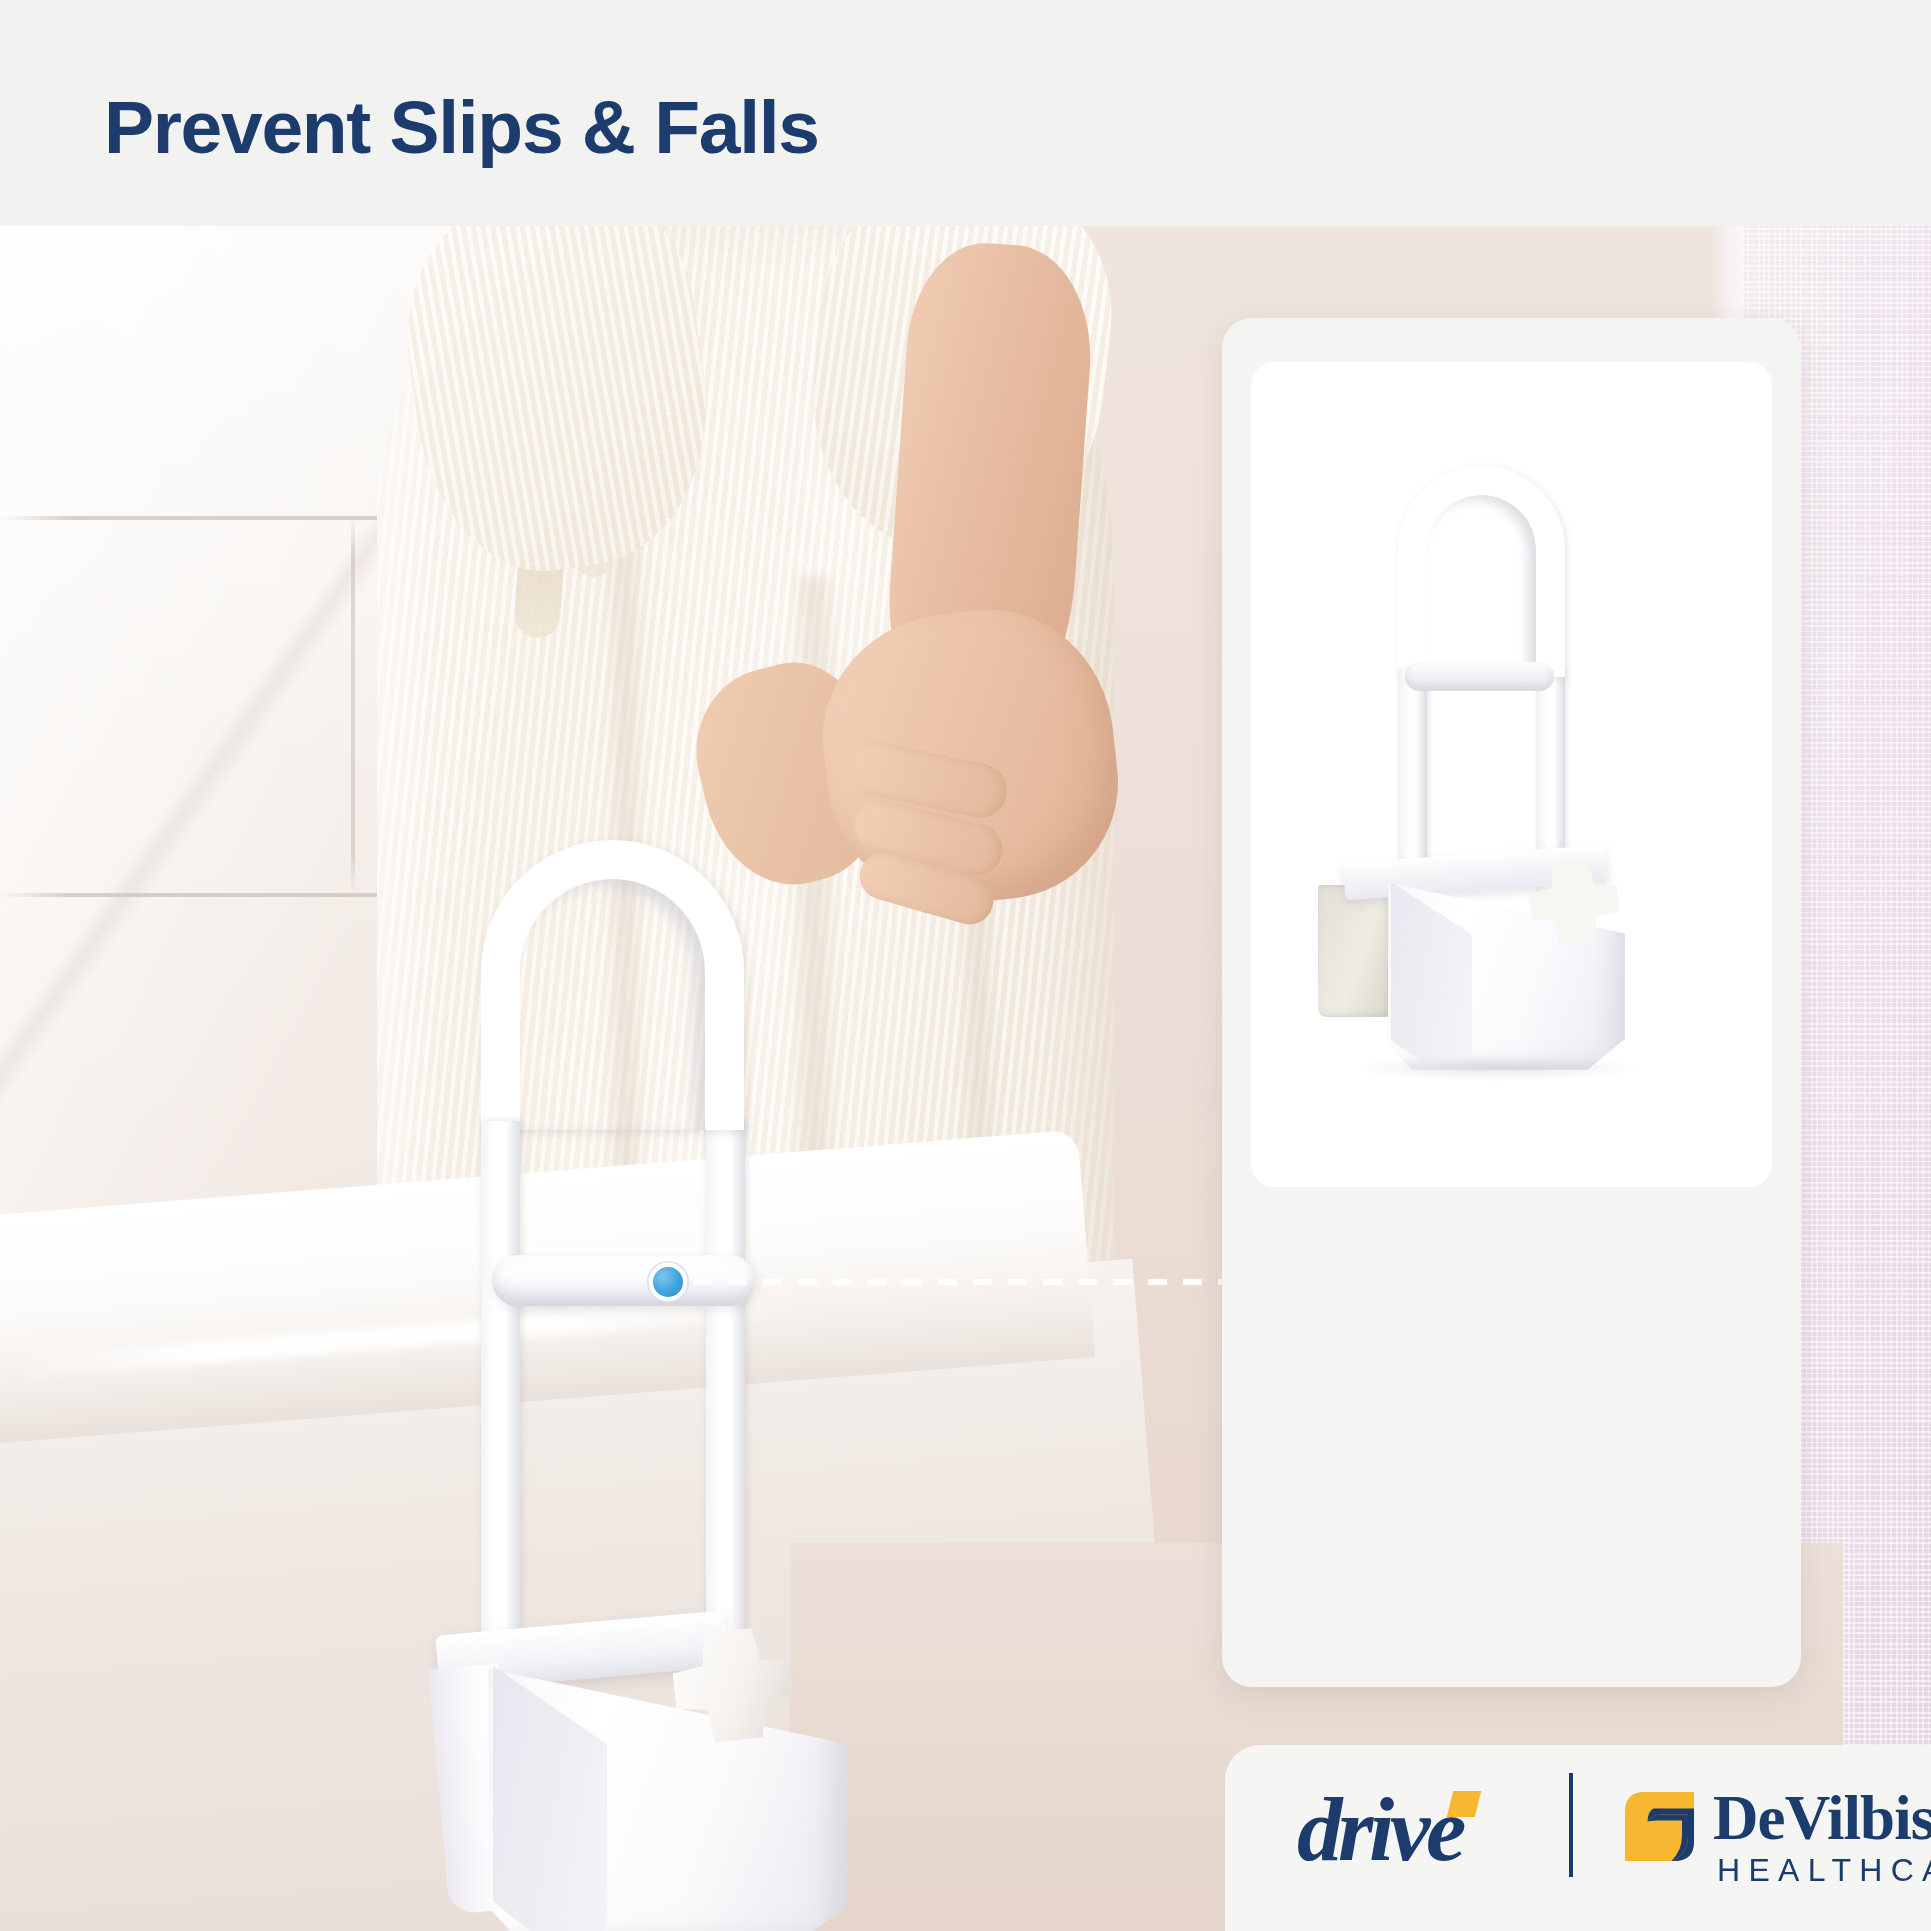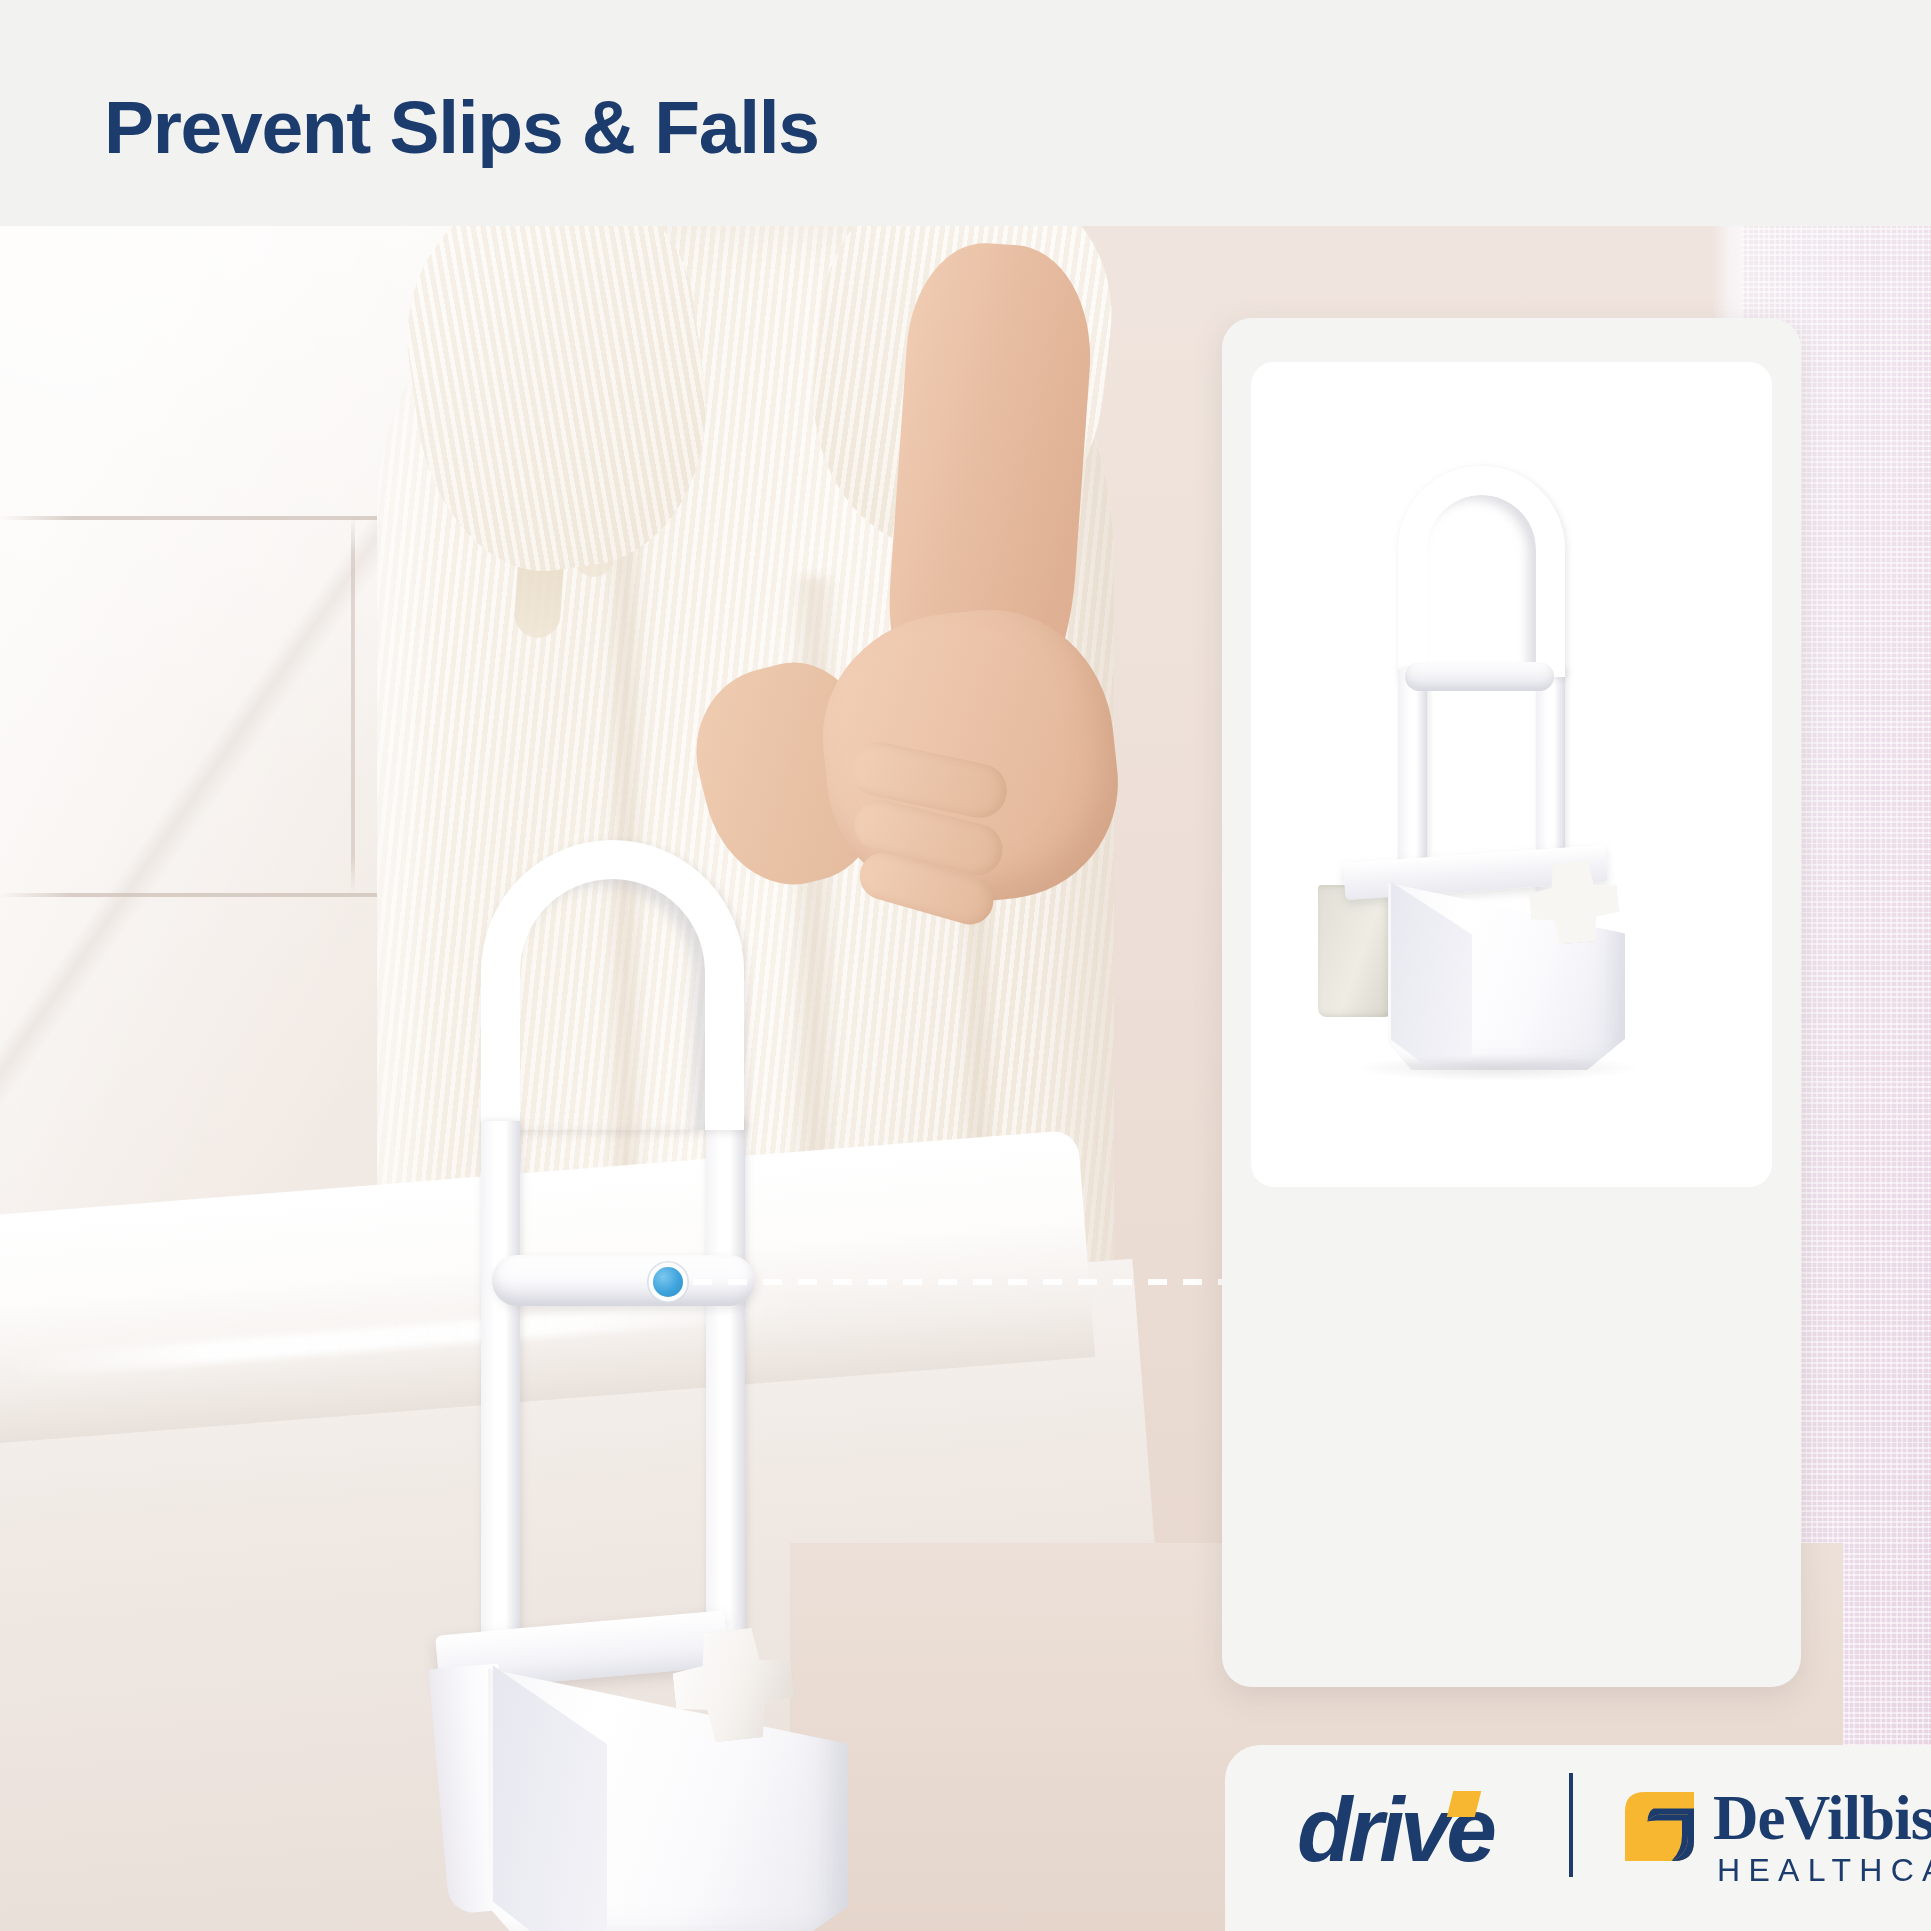--- a/index.html
+++ b/index.html
@@ -328,21 +328,21 @@
 
   
   #logo-bar {
     position:absolute; left:1225px; top:1745px; width:707px; height:186px;
     background:#f5f5f4;
     border-radius:35px 0 0 0;
   }
   #drive-logo {
     position:absolute; left:72px; top:39px;
     font-size:91px; font-weight:bold; font-style:italic;
-    color:#1c3c6e; letter-spacing:-4.4px; line-height:1;
+    color:#1c3c6e; letter-spacing:-4.4px; line-height:1;font-family:Liberation Serif, serif;
   }
   #drive-dot {
     position:absolute; left:225px; top:46px; width:28px; height:26px;
     background:#f7b731; transform:skewX(-14deg);
   }
   #logo-divider {
     position:absolute; left:344px; top:28px; width:4.4px; height:104px;
     background:#1c3c6e;
   }
   #dev-icon {

